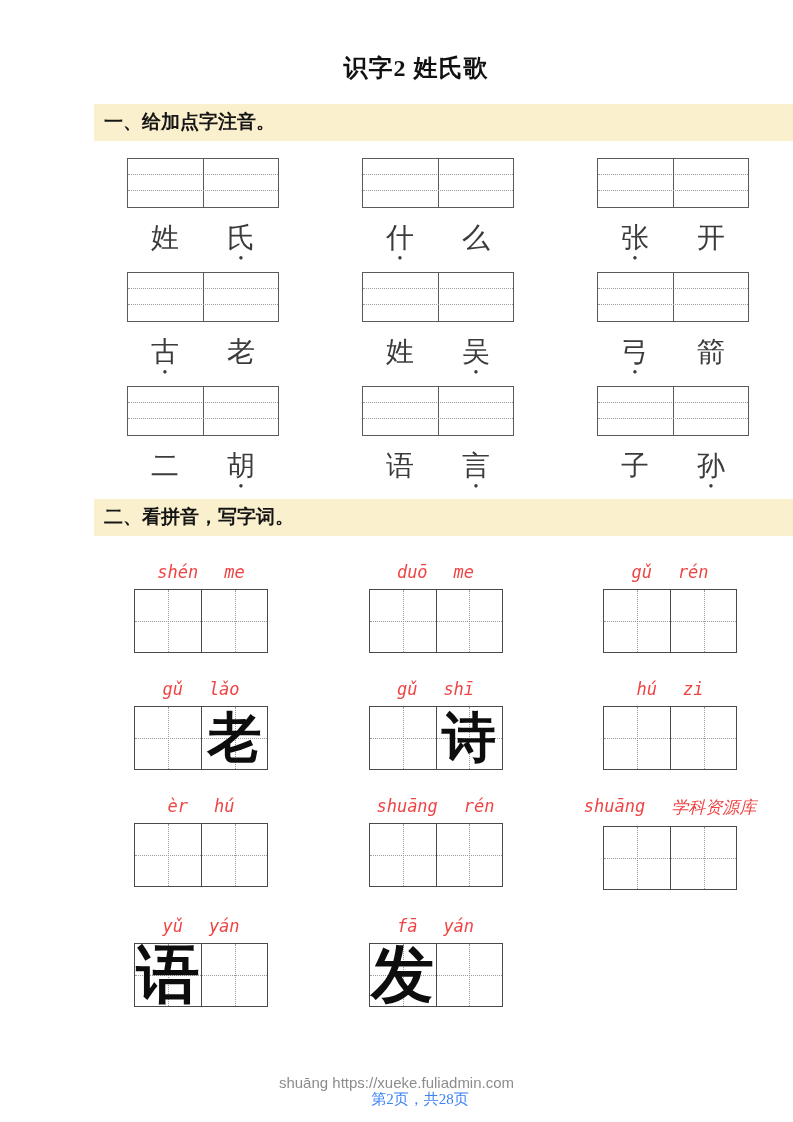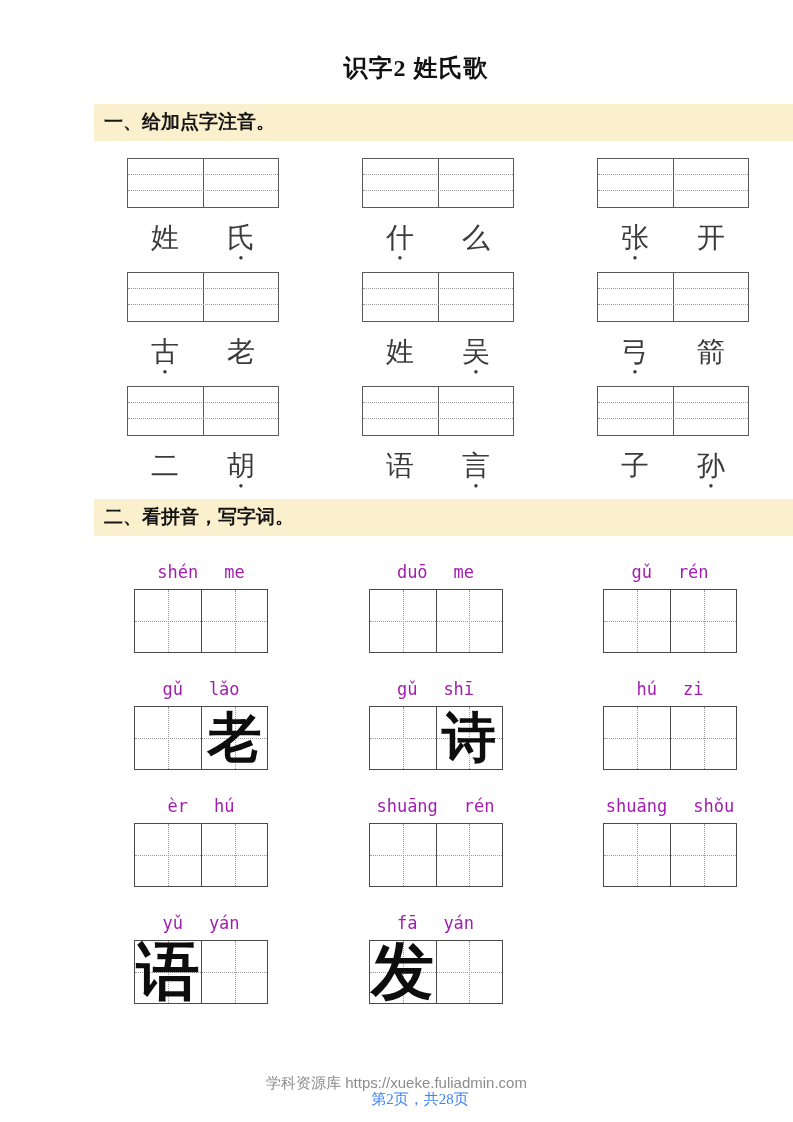--- a/index.html
+++ b/index.html
@@ -41,22 +41,23 @@
     position:absolute; left:50%; transform:translateX(-50%);
     bottom:-11px; font-size:14px; color:#3b3b3b; line-height:1;
   }
 
   
   .s2-row { margin:26px 0 0 95px; width:603px; display:flex; justify-content:space-between; }
   .grid-item { width:134px; }
   .grid-item.ghost { visibility:hidden; }
   .pinyin-label {
     display:flex; justify-content:center; gap:26px; white-space:nowrap;
-    font-family:"DejaVu Sans Mono", monospace; font-size:17px; color:#a21caf;
+    font-family:"DejaVu Sans Mono", monospace; font-size:17px; color:#ef4444;
     margin-bottom:7px;
+    font-style:italic;
   }
   .write-grid {
     display:flex; width:134px; height:64px;
     border:1.5px solid #4a4a4a; background:#fff;
   }
   .wg-cell { position:relative; width:50%; }
   .wg-cell + .wg-cell { border-left:1.5px solid #4a4a4a; }
   .wg-cell::before {
     content:""; position:absolute; top:0; bottom:0; left:50%;
     border-left:1px dotted #9a9a9a;
@@ -282,21 +283,21 @@
             <span class="answer"></span>
           </div>
         <div class="wg-cell">
             <span class="answer"></span>
           </div>
       </div>
     </div>
     <div class="grid-item">
       <div class="pinyin-label">
           <span>shuāng</span>
-          <span>shǒu</span>
+          <span>学科资源库</span>
         </div>
       <div class="write-grid">
         <div class="wg-cell">
             <span class="answer"></span>
           </div>
         <div class="wg-cell">
             <span class="answer"></span>
           </div>
       </div>
     </div>
@@ -336,17 +337,17 @@
           <span></span>
         </div>
       <div class="write-grid">
           <div class="wg-cell"></div>
           <div class="wg-cell"></div>
         </div>
     </div>
   </div>
 
   <div class="footer">
-    <div class="site">学科资源库 https://xueke.fuliadmin.com</div>
+    <div class="site">shuāng https://xueke.fuliadmin.com</div>
     <div class="pageno">第2页，共28页</div>
   </div>
 
 </div>
 
 </body></html>

